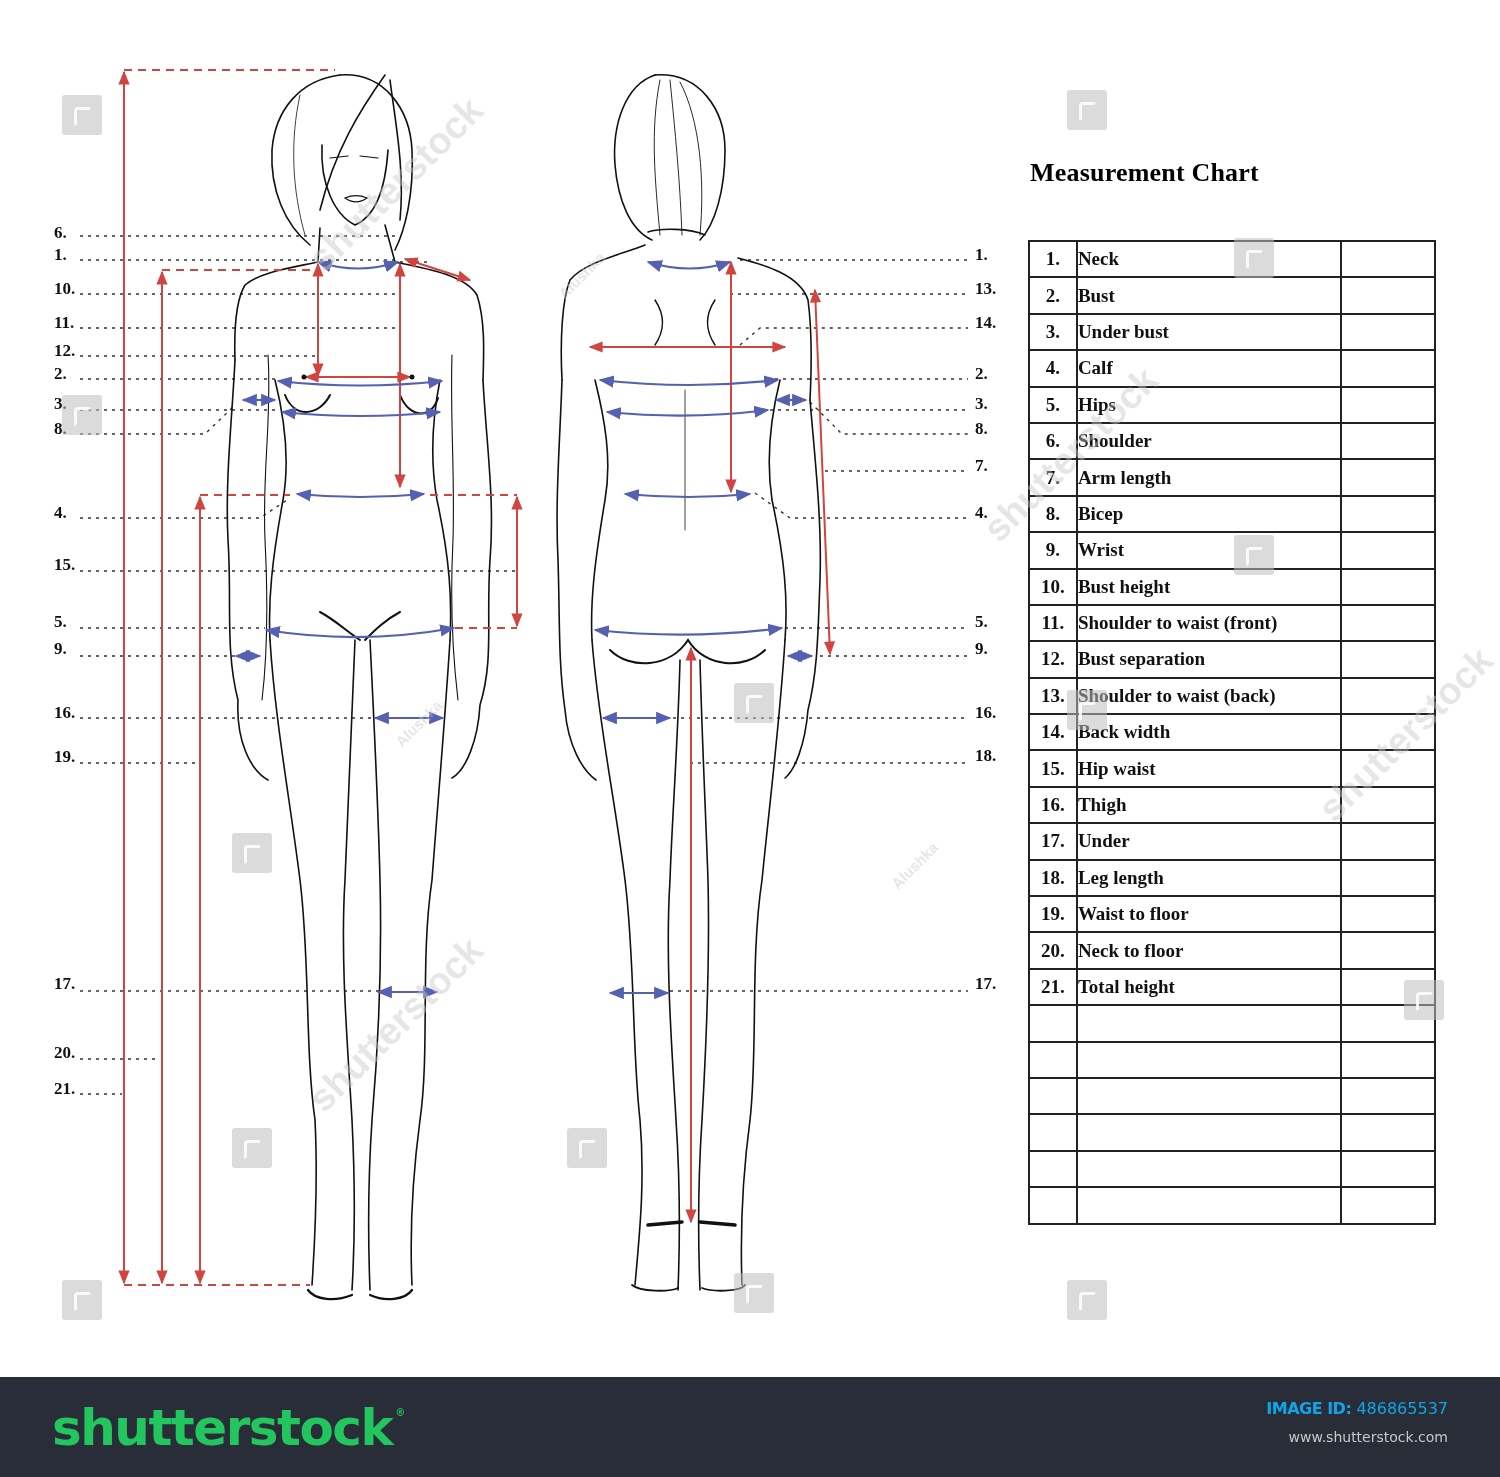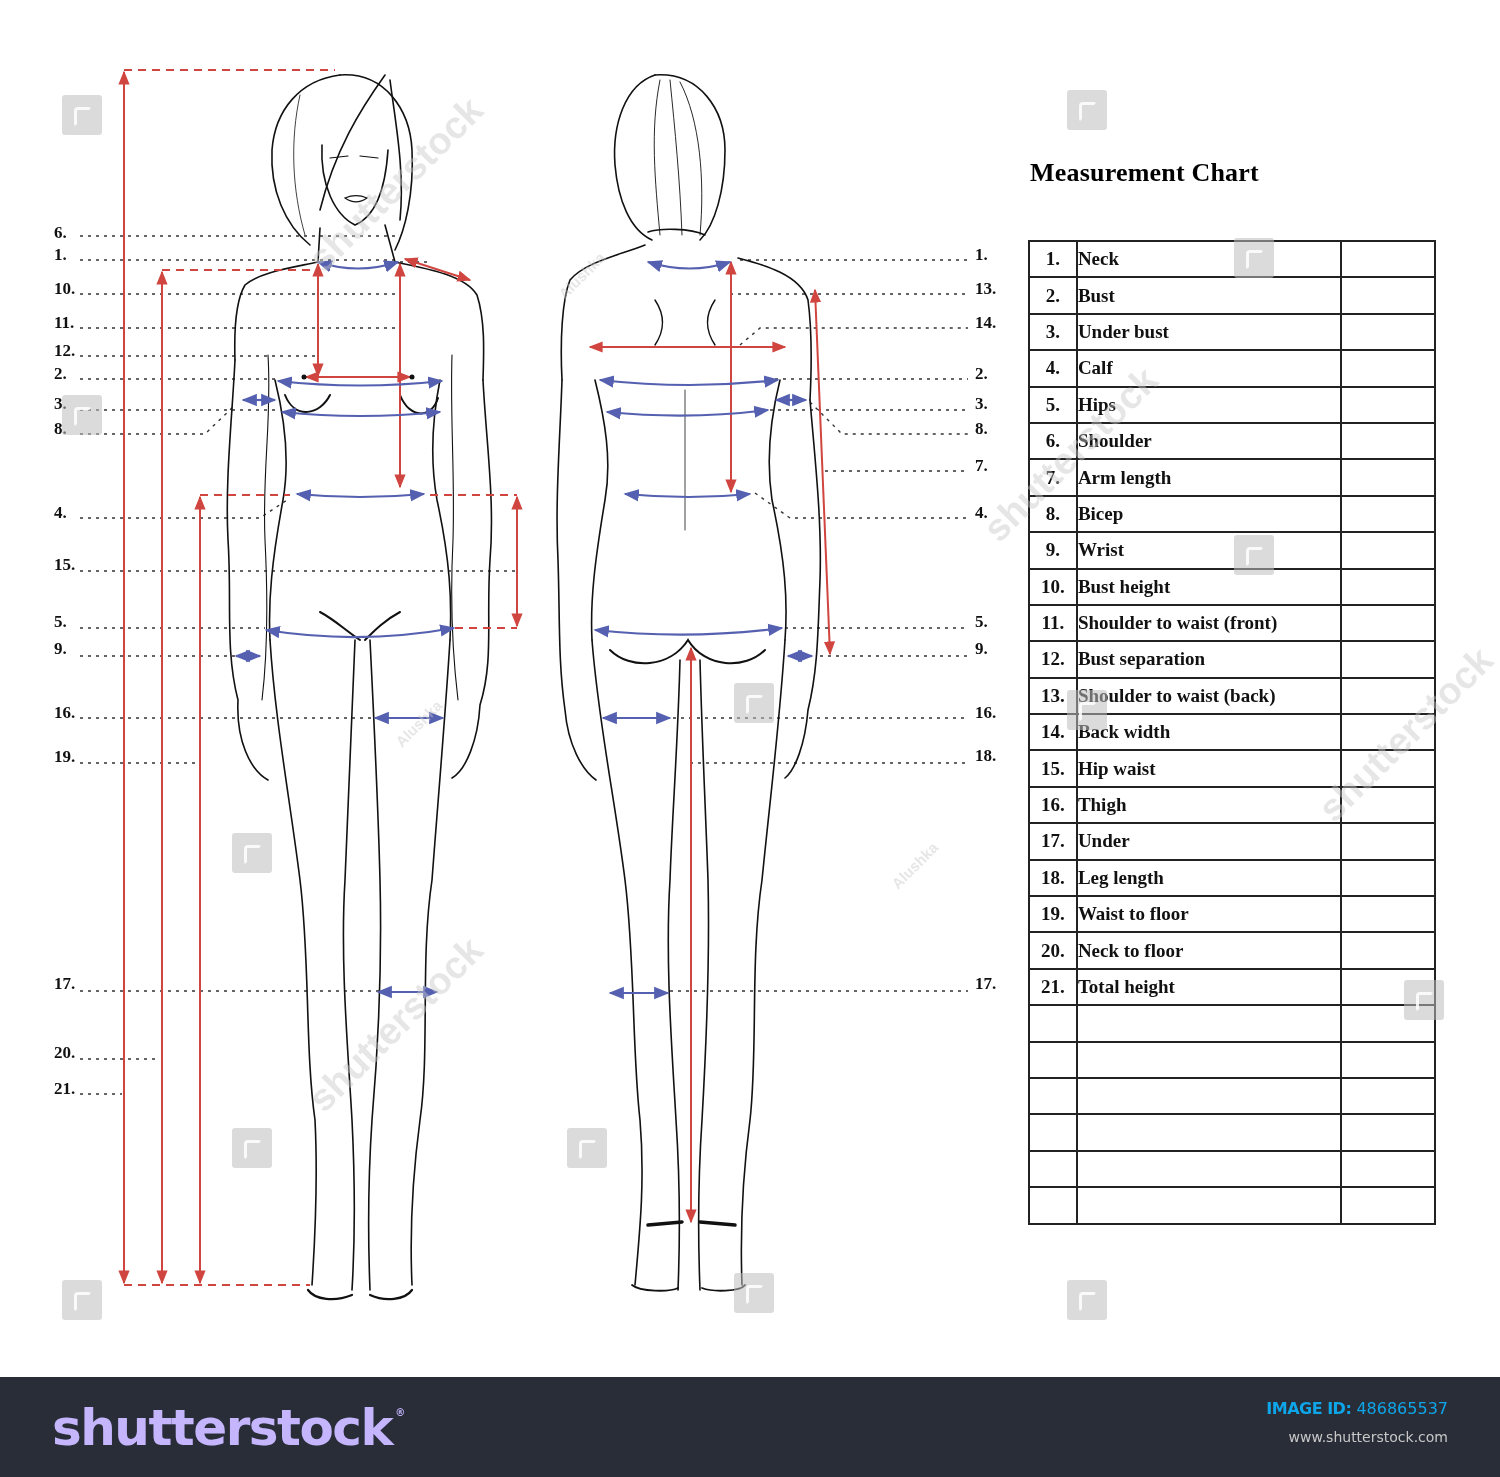--- a/index.html
+++ b/index.html
@@ -45,21 +45,21 @@
   }
   .wm-text {
     position: absolute; color: rgba(200,200,200,0.45); font-family: "Liberation Sans", sans-serif;
     font-weight: bold; transform-origin: left top; white-space: nowrap;
   }
   #footer {
     position: absolute; left: 0; top: 1377px; width: 1500px; height: 100px;
     background: #282d38;
   }
   .logo {
-    position: absolute; left: 52px; top: 22px; color: #c4b5fd;
+    position: absolute; left: 52px; top: 22px; color: #22c55e;
     font-family: "DejaVu Sans", sans-serif; font-weight: bold; font-size: 50px;
     letter-spacing: -1.5px; white-space: nowrap;
   }
   .logo sup { font-size: 10px; vertical-align: top; position: relative; top: 8px; margin-left: 3px; }
   .img-id {
     position: absolute; right: 52px; top: 22px; color: #0ea5e9;
     font-family: "DejaVu Sans", sans-serif; font-size: 16px; text-align: right; white-space: nowrap;
   }
   .img-id b { font-weight: bold; letter-spacing: -0.5px; }
   .img-url {

